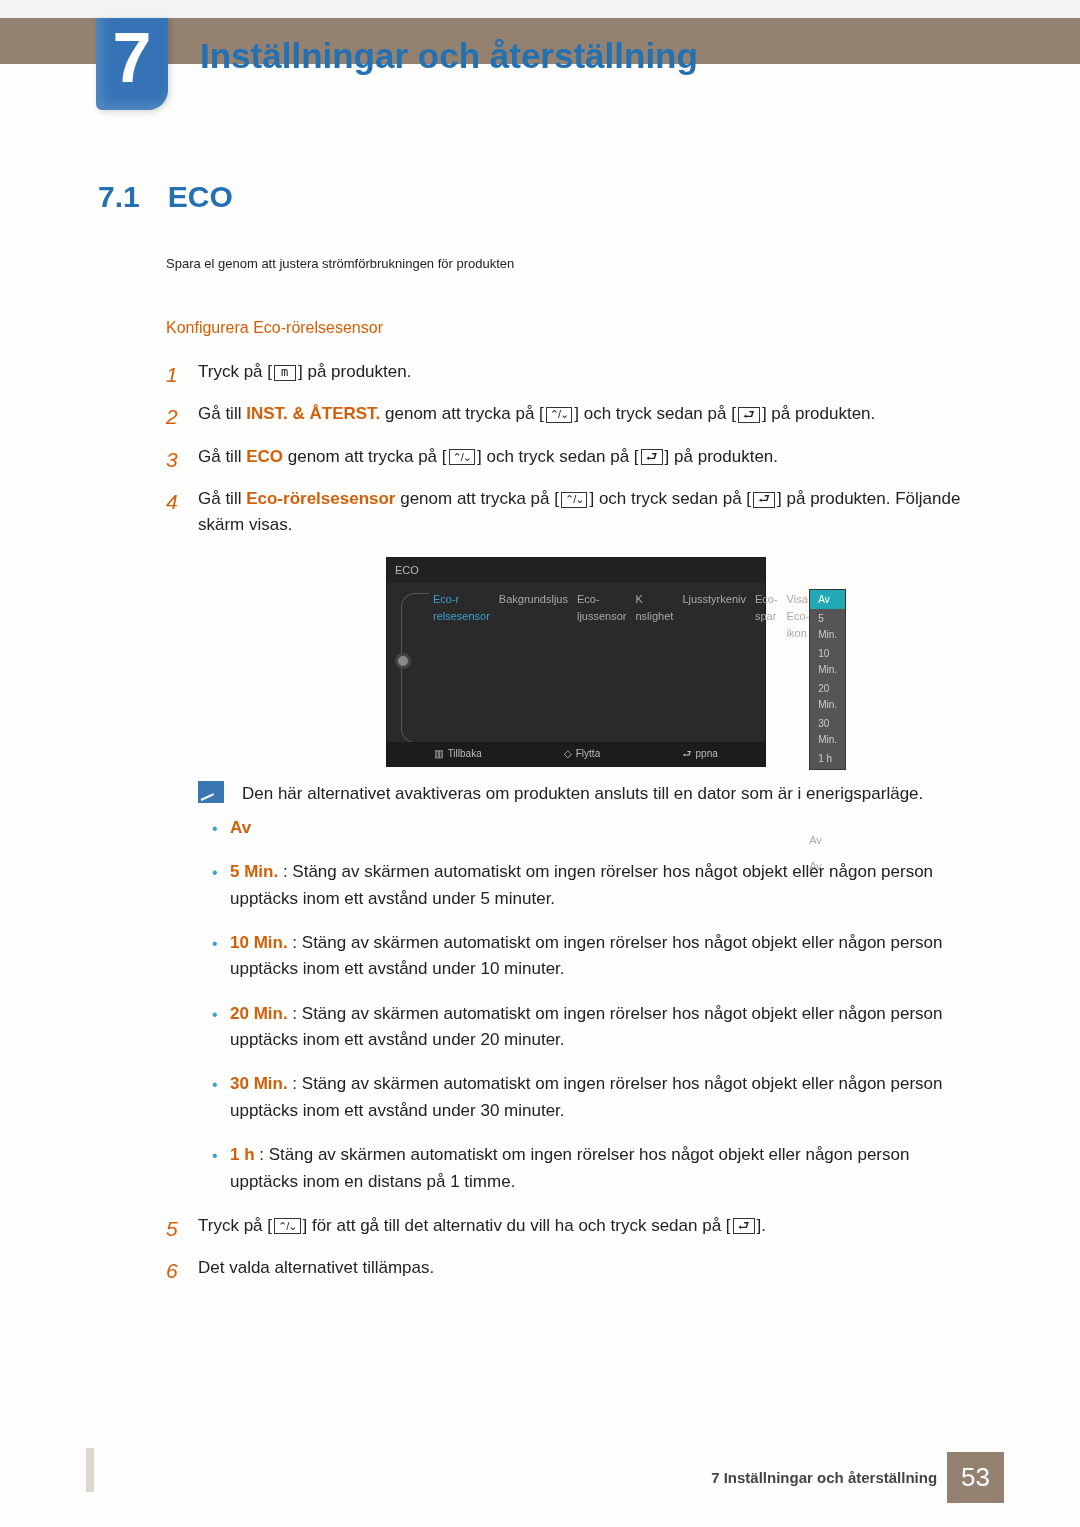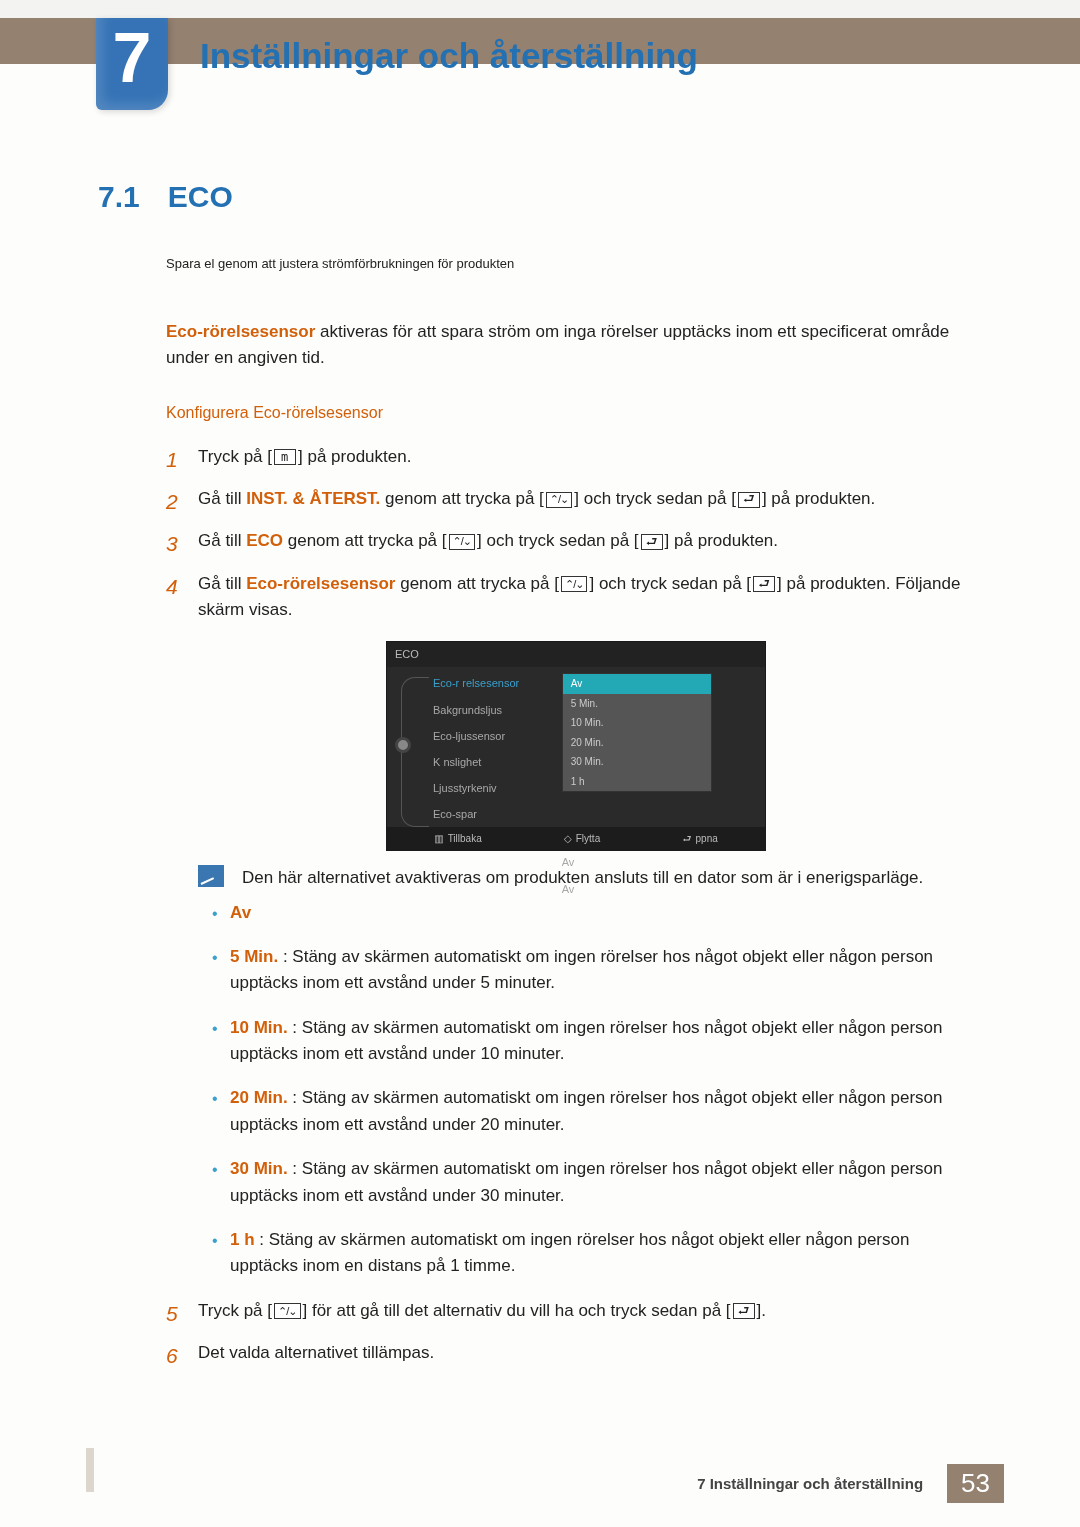--- a/index.html
+++ b/index.html
@@ -75,21 +75,21 @@
   .osd-left { flex:0 0 46%; position:relative; }
   .osd-curve {
     position:absolute; left:4px; top:4px; width:28px; height:150px;
     border-left:1px solid #555; border-top-left-radius:14px; border-bottom-left-radius:14px;
     border-top:1px solid #555; border-bottom:1px solid #555;
   }
   .osd-dot {
     position:absolute; left:-2px; top:64px; width:16px; height:16px;
     border-radius:50%; background:#888; border:3px solid #444;
   }
-  .osd-menu { margin-left:36px; display:flex; flex-direction:column; gap:9px; padding-top:2px;}
+  .osd-menu { margin-left:36px; display:flex; flex-direction:row; gap:9px; padding-top:2px;}
   .osd-menu div:first-child { color:#3aa0cc; }
   .osd-right { flex:1; }
   .osd-select {
     background:#555; border:1px solid #333; max-width:150px;
   }
   .osd-select div { padding:2px 8px; color:#ccc; font-size:10px;}
   .osd-select div:first-child { background:#23a8b6; color:#fff;}
   .osd-values { margin-left:0; display:flex; flex-direction:column; gap:9px; padding-top:2px;}
   .osd-footer {
     position:absolute; bottom:0; left:0; right:0;
@@ -109,22 +109,21 @@
   ul.opts li::before {
     content:"•"; position:absolute; left:4px; top:2px; color:#3aa0cc; font-size:16px;
   }
   
   .page-footer {
     position:absolute; bottom:24px; right:76px; display:flex; align-items:center;
     font-size:15px; color:#444;
   }
   .page-footer .chap { font-weight:700; margin-right:10px;text-align:center;}
   .page-footer .pgnum {
-    background:#948170; color:#fff; font-size:26px; padding:4px 14px; font-weight:300;
-    margin-left:14px;
+    background:#948170; color:#fff; font-size:26px; padding:10px 14px; font-weight:300;
   }
   .left-edge {
     position:absolute; left:86px; top:1448px; width:8px; height:44px; background:#dcd6cd;
   }
 </style>
 </head>
 <body>
 
 <div class="top-stripe"></div>
 <div class="brown-bar"></div>
@@ -136,23 +135,20 @@
 <div class="content">
 
   <div class="sec-row">
     <span class="sec-number">7.1</span>
     <span class="sec-title">ECO</span>
   </div>
 
   <div class="intro">Spara el genom att justera strömförbrukningen för produkten</div>
 
 
-  <div class="para">
-    <span class="highlight">Eco-rörelsesensor</span><span> aktiveras för att spara ström om inga rörelser upptäcks inom ett specificerat område under en angiven tid.</span>
-  </div>
 
   <div class="config-title">Konfigurera Eco-rörelsesensor</div>
 
   <ol class="steps">
     <li><span class="num">1</span>
       <span>Tryck på [</span><span class="icon-box icon-menu">m</span><span>] på produkten.</span>
     </li>
     <li><span class="num">2</span>
       <span>Gå till </span><span class="highlight">INST. &amp; ÅTERST.</span><span> genom att trycka på [</span><span class="icon-box icon-updown"></span><span>] och tryck sedan på [</span><span class="icon-box icon-enter"></span><span>] på produkten.</span>
     </li>

